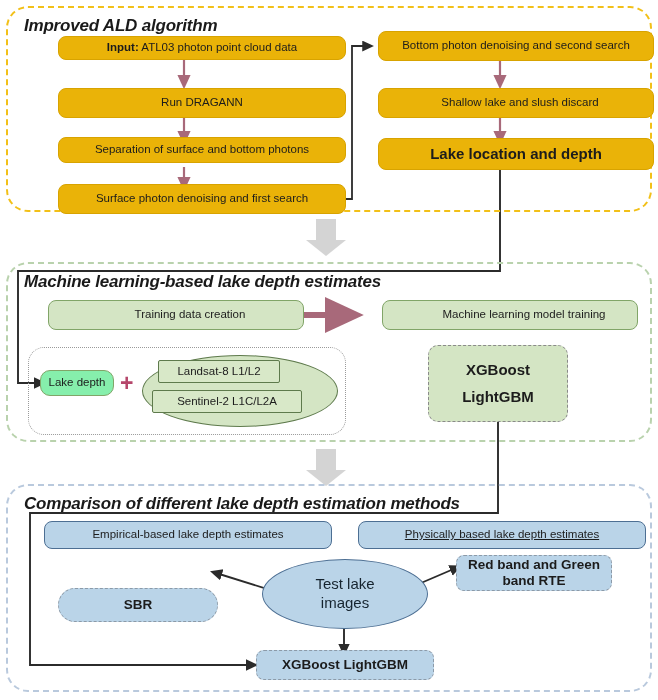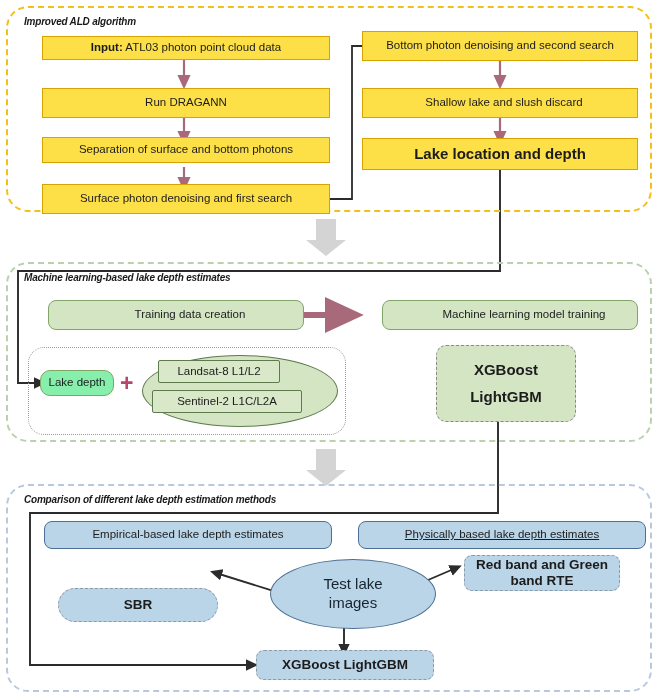--- a/index.html
+++ b/index.html
@@ -34,44 +34,45 @@
     border-color: #b9d2ad;
   }
   #section-compare {
     left: 6px; top: 484px; width: 646px; height: 208px;
     border-color: #b9c9dd;
   }
   .section-title {
     position: absolute;
     font-style: italic;
     font-weight: 600;
-    font-size: 10px;
+    font-size: 17px;
     color: #1a1a1a;
     white-space: nowrap;
     letter-spacing: -0.2px;
   }
 
   
   .node {
     position: absolute;
     box-sizing: border-box;
     display: flex;
     align-items: center;
     justify-content: center;
     text-align: center;
     font-size: 11.5px;
     color: #1c1c1c;
     line-height: 1.2;
     border-radius: 7px;
     padding: 0 4px;
   }
   .node.ald {
-    background: #fde047;
+    background: #eab308;
     border: 1.4px solid #d8a300;
-    border-radius: 0;
+    border-radius: 8px;
+    margin-left: 16px;
   }
   .node.green {
     background: #d4e5c4;
     border: 1.4px solid #81a568;
     border-radius: 8px;
     padding-left: 32px;
   }
   .node.green-plain {
     background: #86efac;
     border: 1.4px solid #81a568;
@@ -136,21 +137,21 @@
     font-size: 23px;
     font-weight: bold;
     line-height: 1;
   }
   svg.overlay {
     position: absolute;
     left: 0; top: 0;
     width: 658px; height: 700px;
     pointer-events: none;
   }
-  .stack { display: flex; flex-direction: column; justify-content: center; margin-left: 8px; }
+  .stack { display: flex; flex-direction: column; justify-content: center; }
 </style>
 </head>
 <body>
 
 <div id="canvas">
 
   <svg class="overlay" viewBox="0 0 658 700">
     <defs>
       <marker id="arw-mauve" markerWidth="7" markerHeight="7" refX="3.2" refY="3" orient="auto">
         <path d="M0,0 L6.5,3 L0,6 Z" fill="#a8697a"></path>

